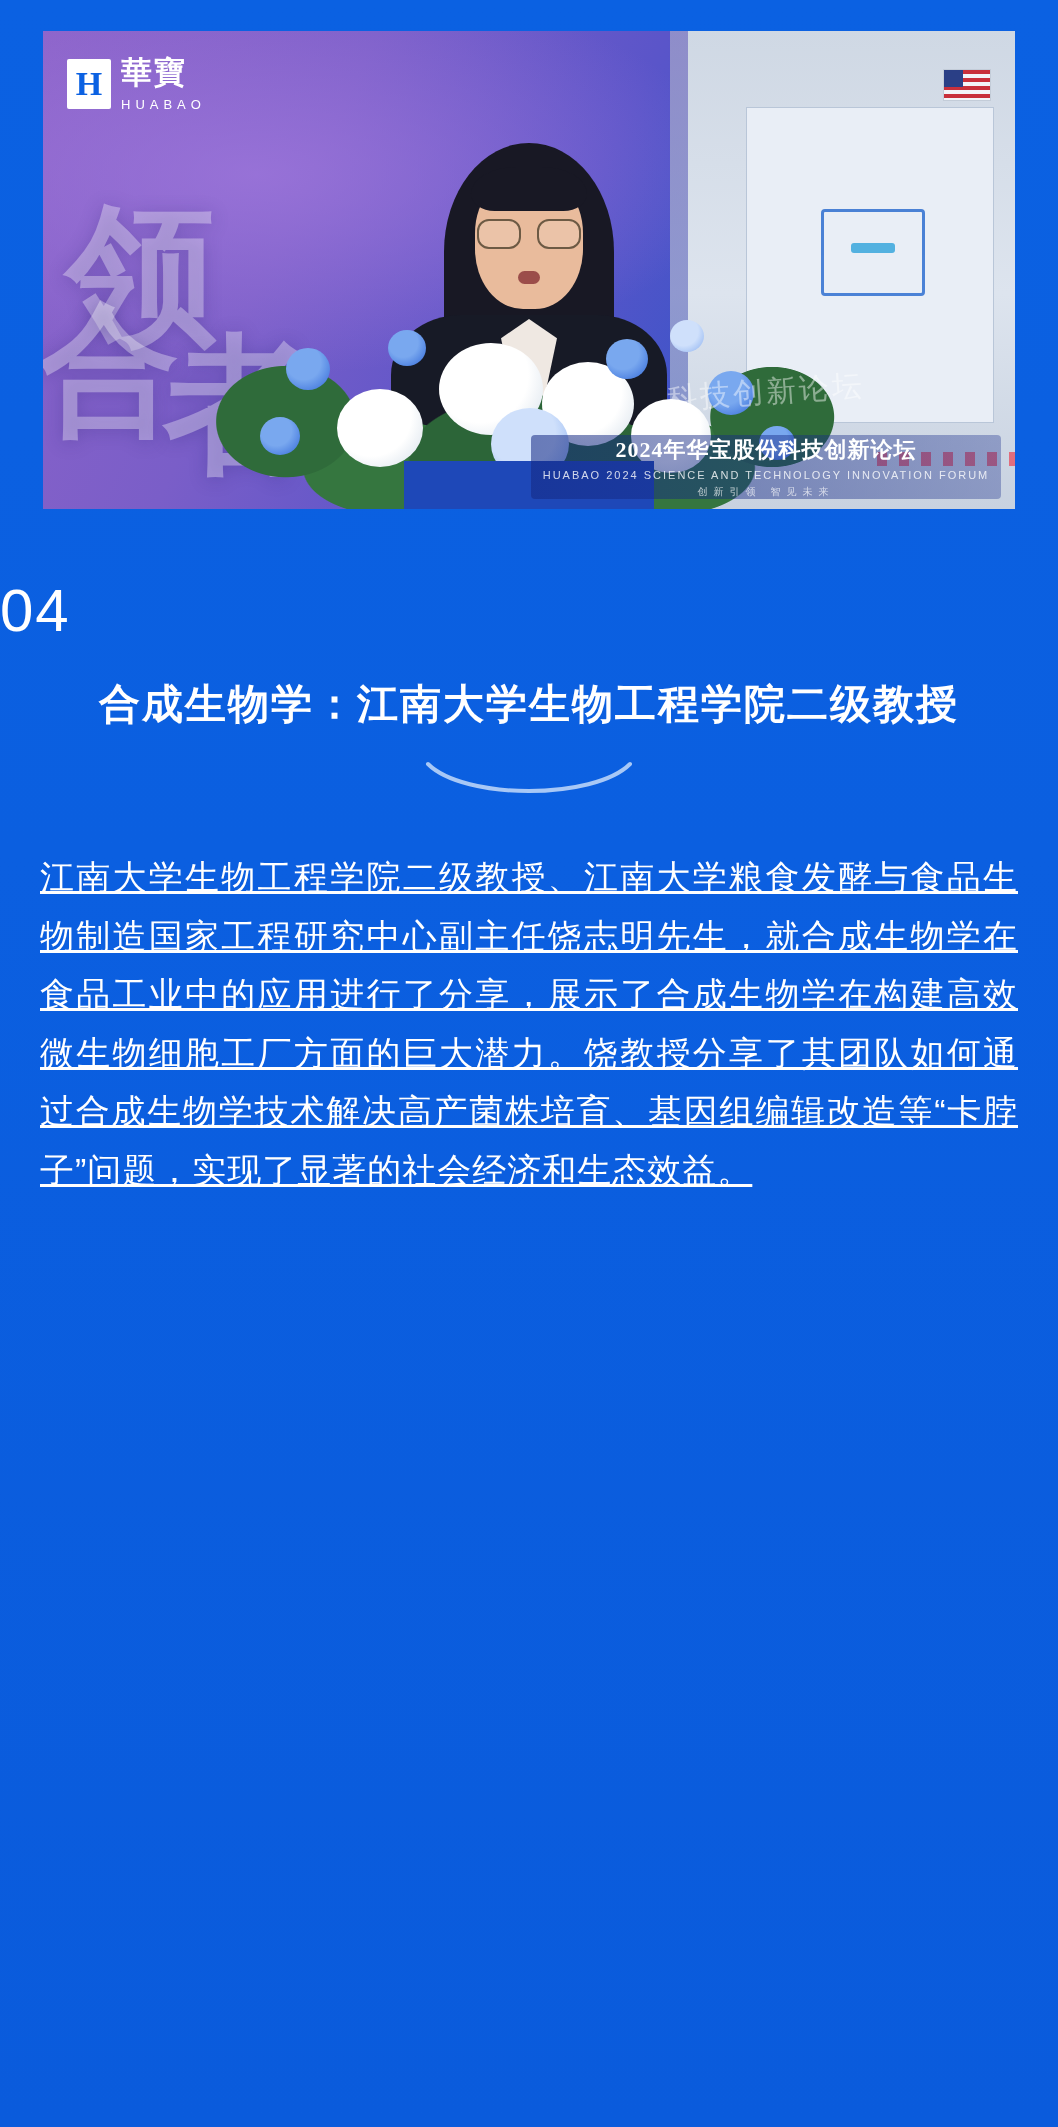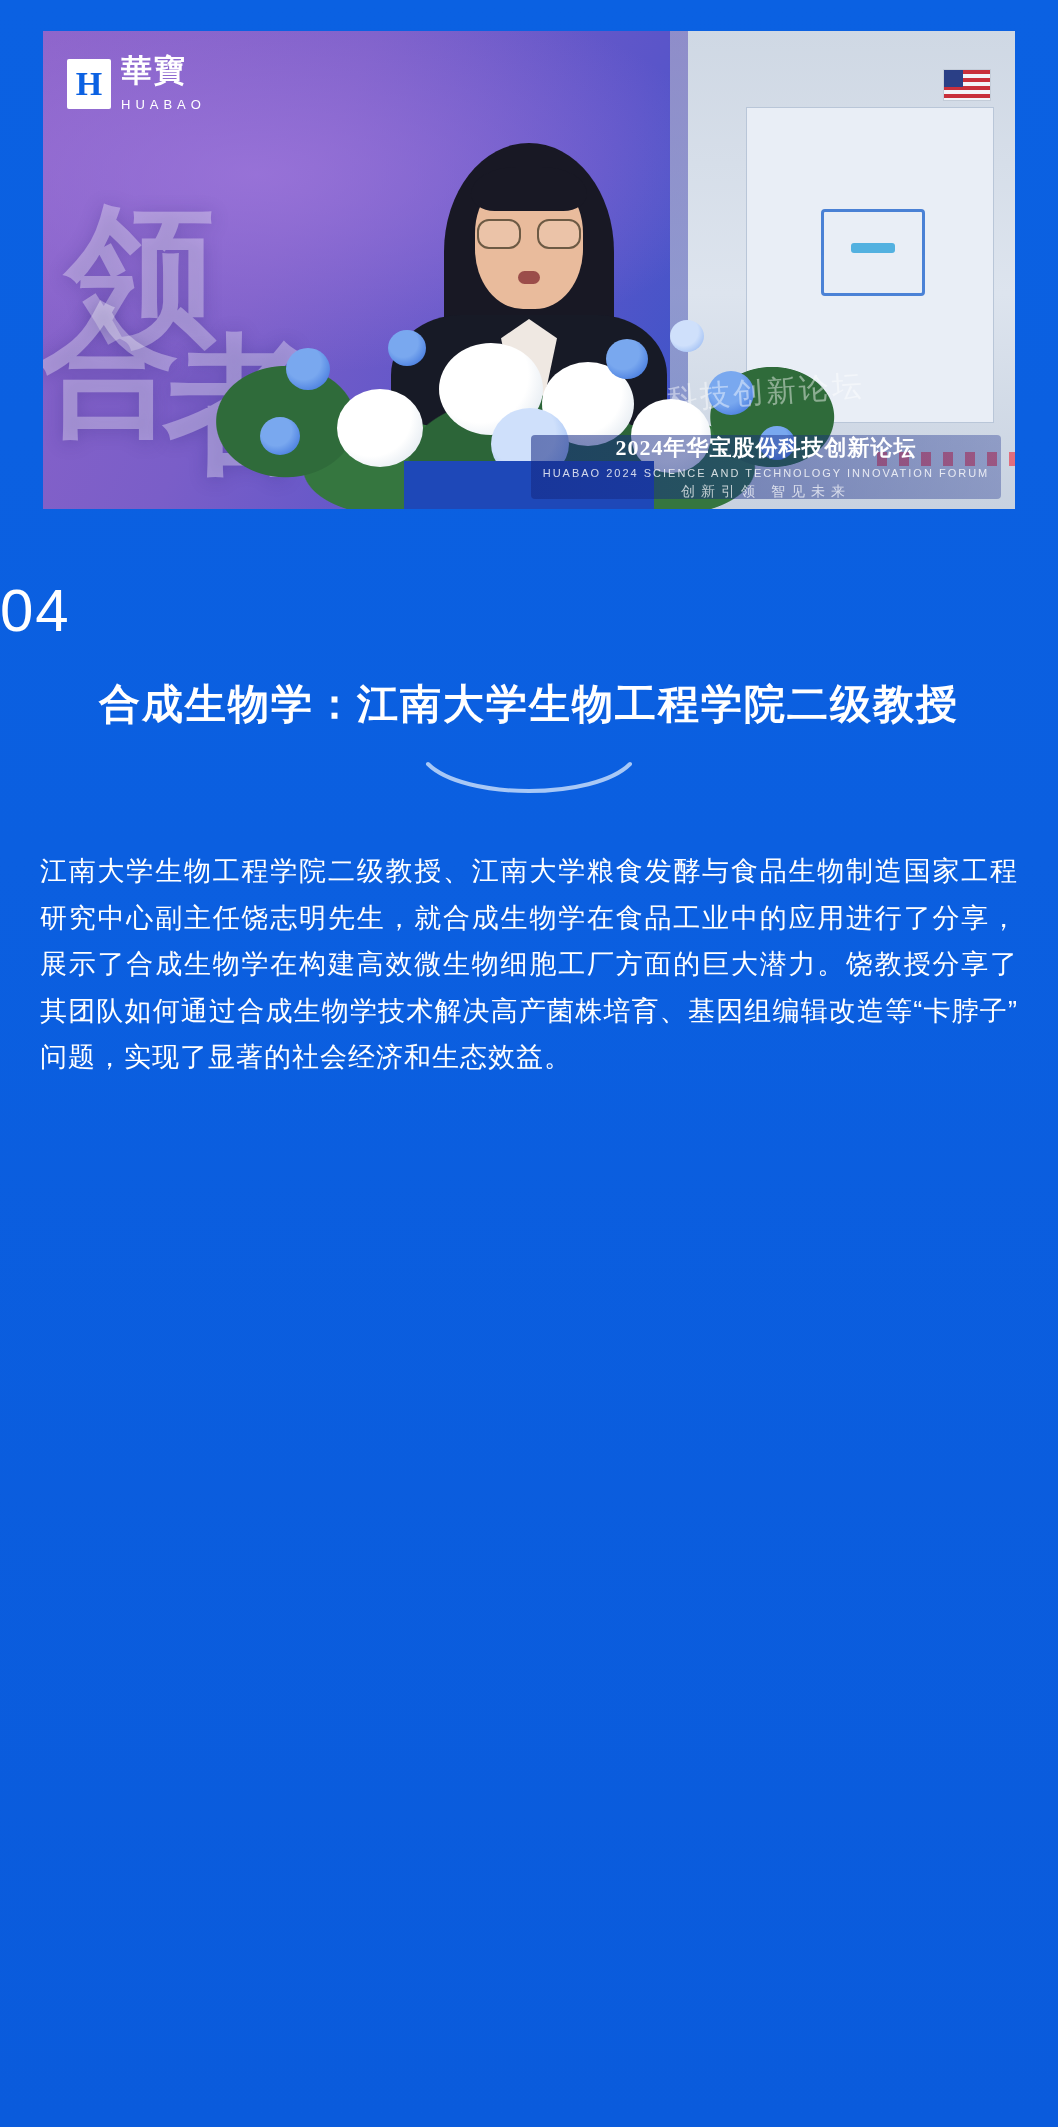--- a/index.html
+++ b/index.html
@@ -156,21 +156,21 @@
   .logo-text {
     display: flex;
     flex-direction: column;
     line-height: 1.05;
   }
   .logo-cn {
     color: #fff;
     font-size: 31px;
     font-weight: 700;
     letter-spacing: 2px;
-    font-family: Liberation Mono, monospace;
+    font-family: Liberation Serif, serif;
   }
   .logo-en {
     color: #fff;
     font-size: 13px;
     letter-spacing: 5px;
     margin-top: 8px;
   }
 
   
   .speaker {
@@ -361,21 +361,21 @@
     white-space: nowrap;
   }
   .banner-sub {
     color: rgba(255,255,255,.8);
     font-size: 11px;
     letter-spacing: 2px;
     white-space: nowrap;
   }
   .banner-sub2 {
     color: rgba(255,255,255,.7);
-    font-size: 14px;
+    font-size: 10px;
     letter-spacing: 6px;
     white-space: nowrap;
   }
   .wm {
     position: absolute;
     right: 150px;
     bottom: 96px;
     color: rgba(255,255,255,.45);
     font-size: 30px;
     font-family: "Liberation Serif", serif;
@@ -406,26 +406,27 @@
   .divider {
     margin: 26px auto 0 auto;
     width: 210px;
     height: 36px;
   }
   .divider svg { display: block; width: 100%; height: 100%; }
 
   .body-text {
     margin: 52px 40px 0 40px;
     color: #ffffff;
-    font-size: 27px;
+    font-size: 34px;
     line-height: 1.72;
     letter-spacing: 1px;
     text-align: justify;
     text-justify: inter-ideograph;
     padding-bottom: 40px;
+    text-decoration: underline;
   }
 </style>
 </head>
 <body>
 
 <div class="page">
 
   <div class="photo-wrap">
     <div class="photo">
 

